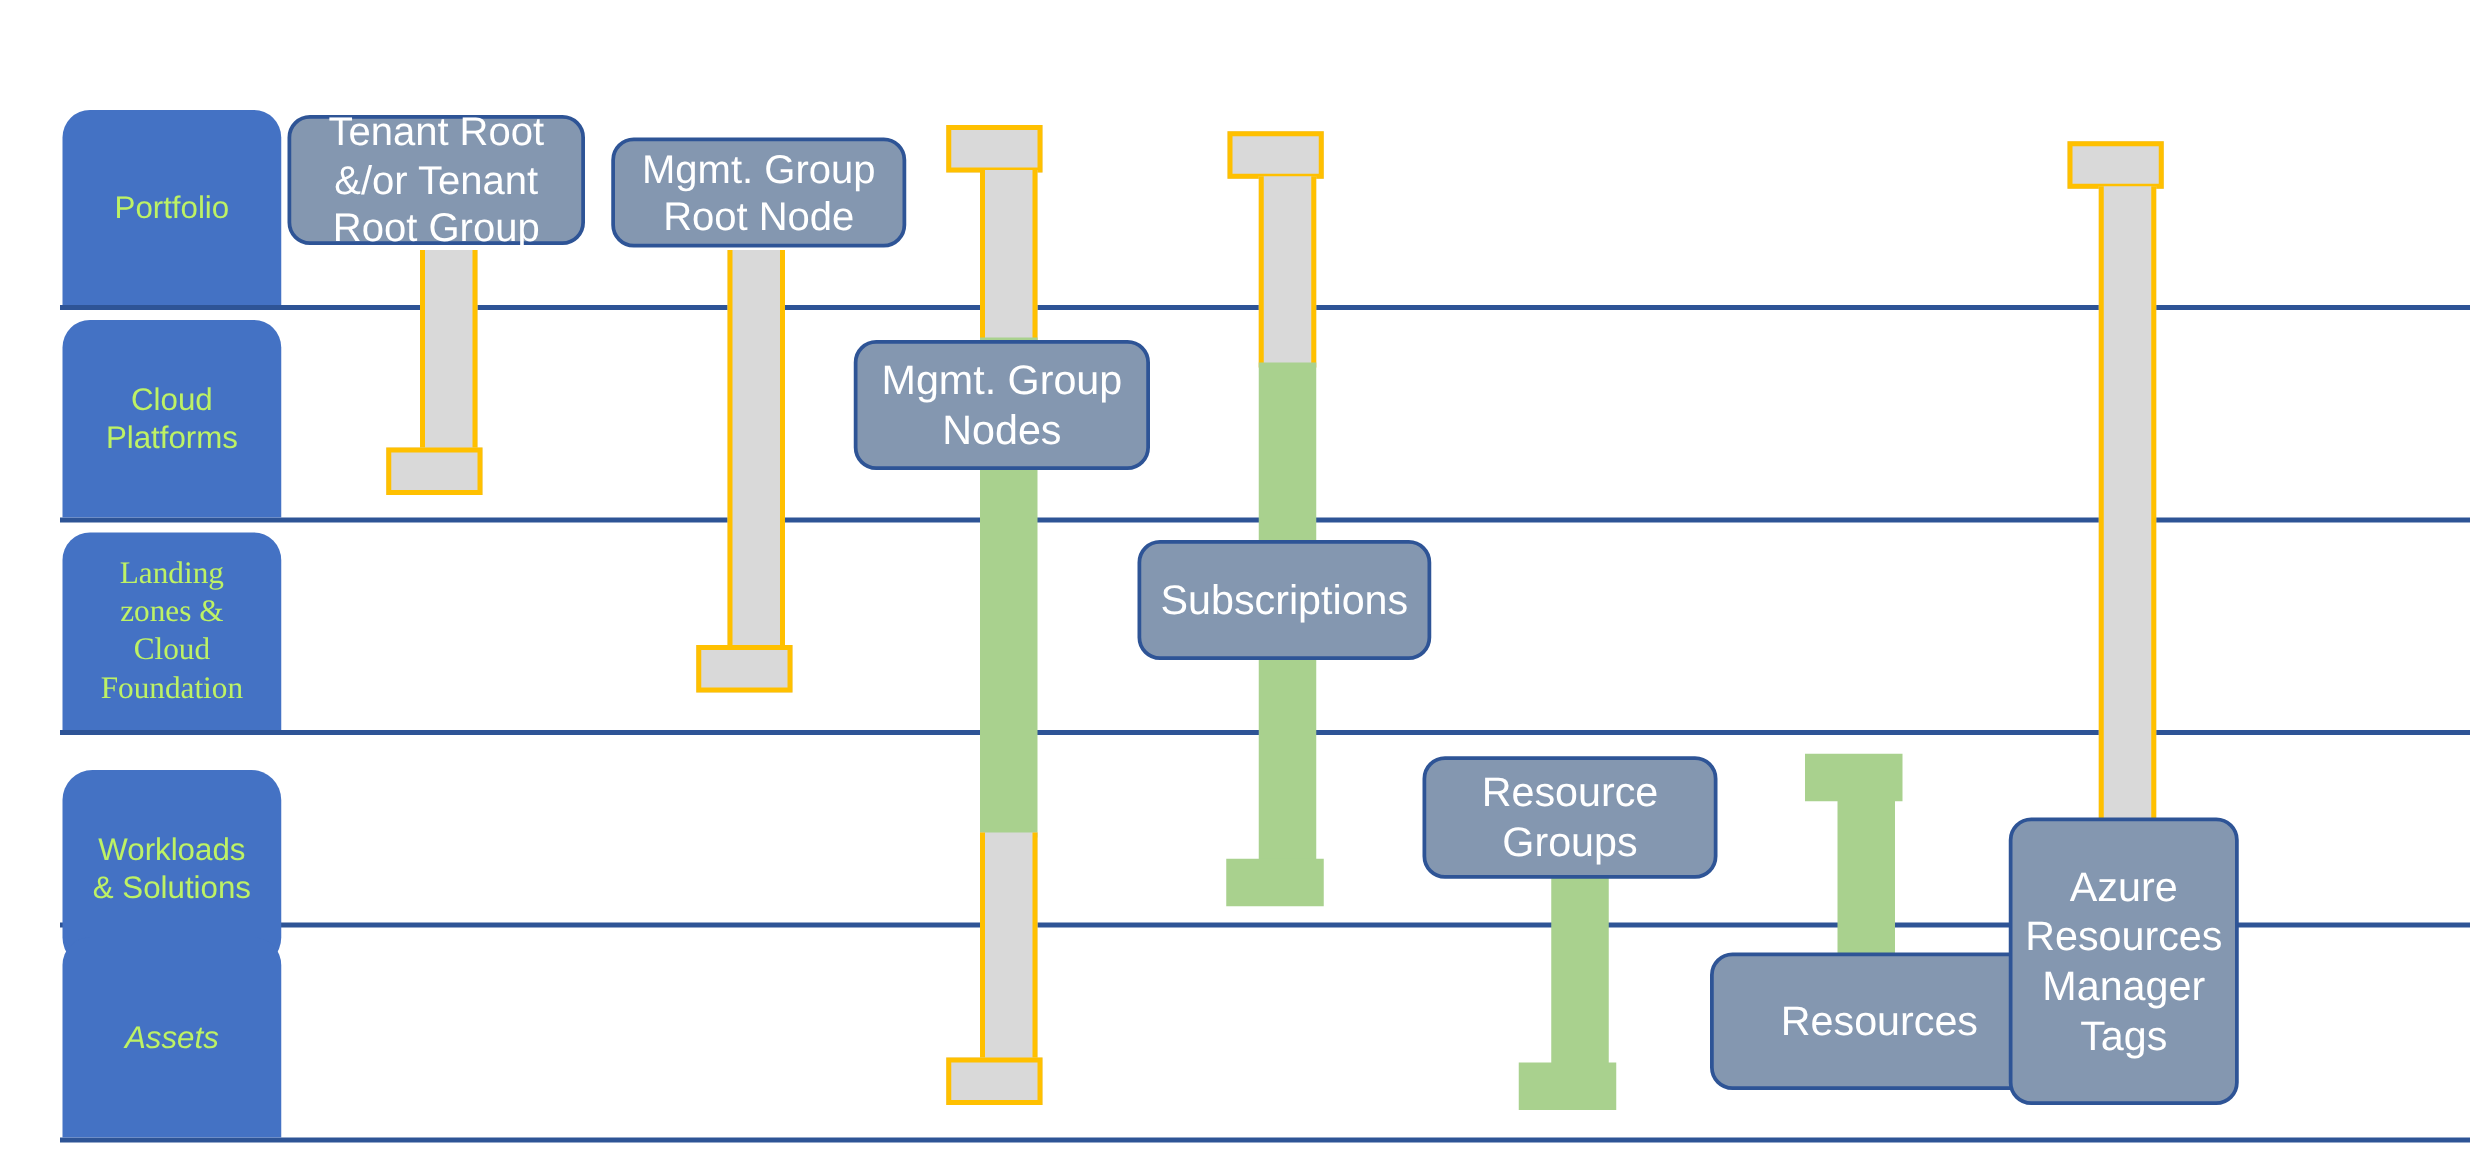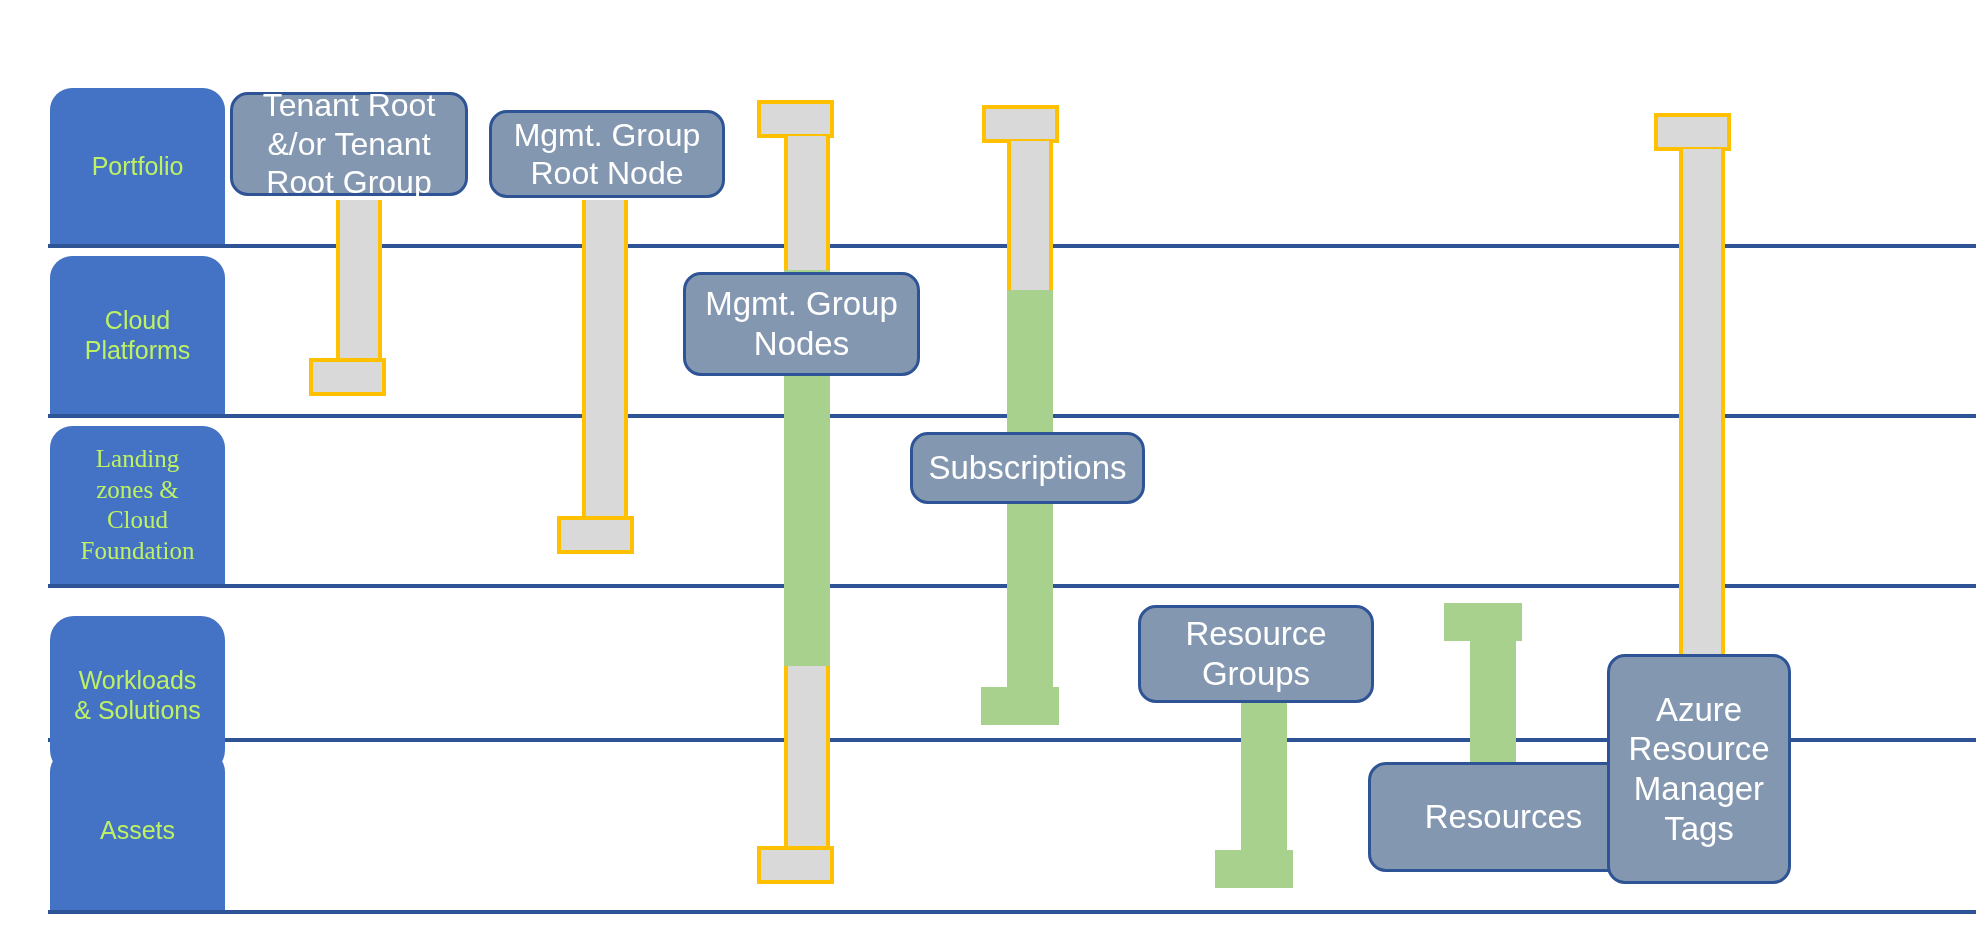--- a/index.html
+++ b/index.html
@@ -106,21 +106,21 @@
 Cloud
 Foundation</span>
   </div>
 
   <div class="band-label" style="left:50px; top:616px; width:175px; height:158px;border-radius:24px;">
     <span style="white-space:pre-line;">Workloads
 &amp; Solutions</span>
   </div>
 
   <div class="band-label" style="left:50px; top:750px; width:175px; height:160px;">
-    <span style="white-space:pre-line;">Assets</span>
+    <span style="white-space:pre-line;font-style:italic;">Assets</span>
   </div>
 
   <div class="beam gray z1" style="left:336px; top:200px; width:46px; height:168px;"></div>
 
   <div class="beam gray head z1" style="left:309px; top:358px; width:77px; height:38px;"></div>
 
   <div class="node-box" style="left:230px; top:92px; width:238px; height:104px; font-size:32px;">
     <span style="white-space:pre-line;text-align:center;">Tenant Root
 &amp;/or Tenant
 Root Group</span>
@@ -147,21 +147,21 @@
   <div class="node-box" style="left:683px; top:272px; width:237px; height:104px;">
     <span style="white-space:pre-line;">Mgmt. Group
 Nodes</span>
   </div>
 
   <div class="beam gray head z1" style="left:982px; top:105px; width:77px; height:38px;"></div>
   <div class="beam gray z1" style="left:1007px; top:141px; width:46px; height:153px;"></div>
   <div class="beam green z1" style="left:1007px; top:290px; width:46px; height:410px;"></div>
   <div class="beam green head z1" style="left:981px; top:687px; width:78px; height:38px;"></div>
 
-  <div class="node-box" style="left:910px; top:432px; width:235px; height:72px;">
+  <div class="node-box" style="left:910px; top:432px; width:235px; height:96px;">
     <span style="white-space:pre-line;">Subscriptions</span>
   </div>
 
   <div class="beam green z1" style="left:1241px; top:700px; width:46px; height:162px;"></div>
   <div class="beam green head z1" style="left:1215px; top:850px; width:78px; height:38px;"></div>
 
   <div class="node-box" style="left:1138px; top:605px; width:236px; height:98px;">
     <span style="white-space:pre-line;">Resource
 Groups</span>
   </div>
@@ -171,18 +171,18 @@
 
   <div class="node-box" style="left:1368px; top:762px; width:271px; height:110px;">
     <span style="white-space:pre-line;">Resources</span>
   </div>
 
   <div class="beam gray head z1" style="left:1654px; top:113px; width:77px; height:38px;"></div>
   <div class="beam gray z1" style="left:1679px; top:149px; width:46px; height:512px;"></div>
 
   <div class="node-box" style="left:1607px; top:654px; width:184px; height:230px;">
     <span style="white-space:pre-line;">Azure
-Resource
+Resources
 Manager
 Tags</span>
   </div>
 
 </div>
 
 </body></html>

